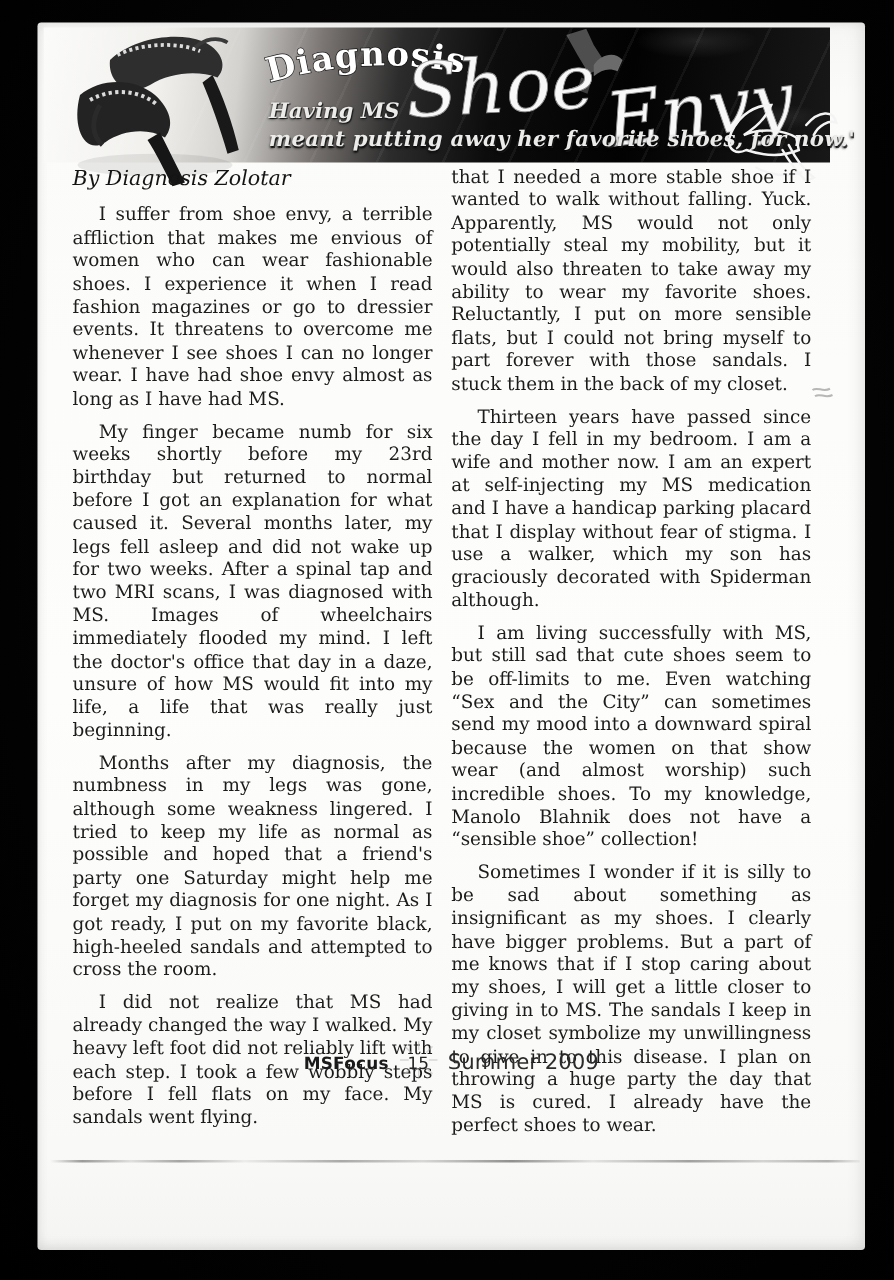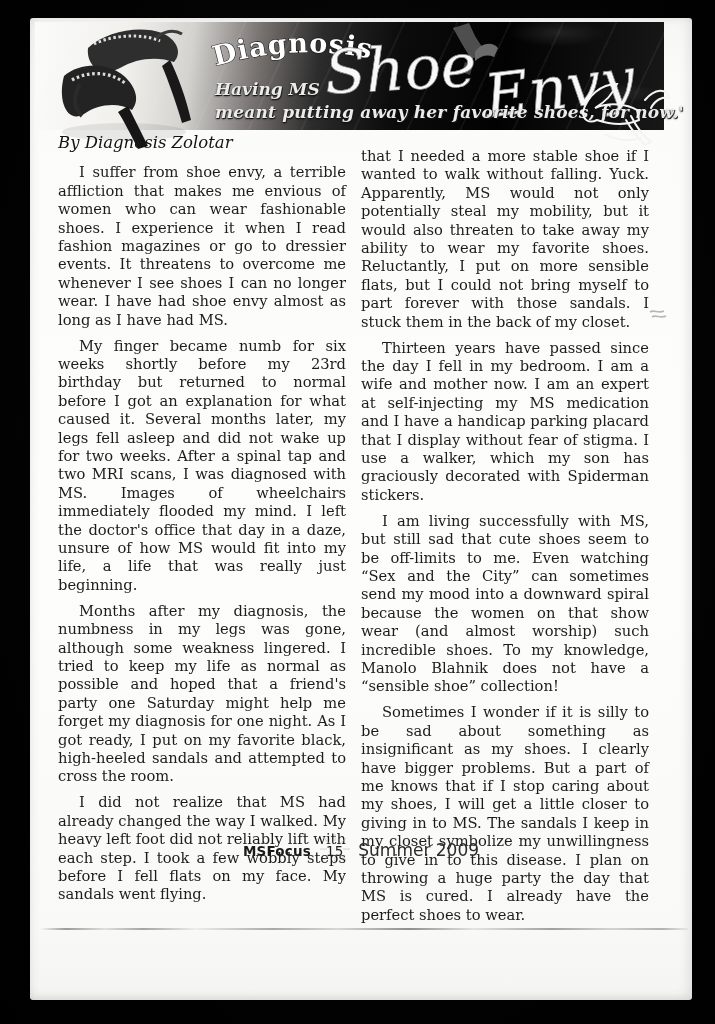--- a/index.html
+++ b/index.html
@@ -49,21 +49,21 @@
     color:#ebebea;text-shadow:0 1px 2px rgba(0,0,0,.95), 1px 1px 0 rgba(40,40,40,.8);
     white-space:nowrap;
   }
   .tl1{left:180px;top:57px;font-size:17px;}
   .tl2{left:180px;top:80px;font-size:17px;letter-spacing:.2px;}
   .sketch{position:absolute;left:540px;top:56px;width:100px;height:74px;overflow:visible;}
   
   .cols{position:absolute;left:28px;top:115px;width:592px;display:flex;gap:15px;}
   .col{width:288px;font-size:14.7px;line-height:18.4px;text-align:justify;color:#1c1c1c;}
   .col p{margin:0 0 7.5px 0;text-indent:21px;}
-  .col p.no-indent{text-indent:0;margin-top:14px;}
+  .col p.no-indent{text-indent:0;}
   .byline{font-style:italic;font-size:16.5px;color:#141414;margin:1px 0 11px 0;}
   
   .footer-row{
     position:absolute;left:0;top:822px;width:100%;
     display:flex;justify-content:center;align-items:baseline;gap:15px;
     font-family:"DejaVu Sans", sans-serif;
   }
   .pub{font-weight:bold;font-size:13.5px;color:#1a1a1a;letter-spacing:.2px;}
   .pagenum-wrap{position:relative;display:inline-block;}
   .burst{position:absolute;left:50%;top:50%;width:32px;height:32px;transform:translate(-50%,-56%);opacity:.5;}
@@ -138,21 +138,21 @@
     <div class="cols">
       <div class="col">
         <div class="byline">By Diagnosis Zolotar</div>
         <p class="para">I suffer from shoe envy, a terrible affliction that makes me envious of women who can wear fashionable shoes. I experience it when I read fashion magazines or go to dressier events. It threatens to overcome me whenever I see shoes I can no longer wear. I have had shoe envy almost as long as I have had MS.</p>
         <p class="para">My finger became numb for six weeks shortly before my 23rd birthday but returned to normal before I got an explanation for what caused it. Several months later, my legs fell asleep and did not wake up for two weeks. After a spinal tap and two MRI scans, I was diagnosed with MS. Images of wheelchairs immediately flooded my mind. I left the doctor's office that day in a daze, unsure of how MS would fit into my life, a life that was really just beginning.</p>
         <p class="para">Months after my diagnosis, the numbness in my legs was gone, although some weakness lingered. I tried to keep my life as normal as possible and hoped that a friend's party one Saturday might help me forget my diagnosis for one night. As I got ready, I put on my favorite black, high-heeled sandals and attempted to cross the room.</p>
         <p class="para">I did not realize that MS had already changed the way I walked. My heavy left foot did not reliably lift with each step. I took a few wobbly steps before I fell flats on my face. My sandals went flying.</p>
       </div>
       <div class="col">
         <p class="para no-indent">that I needed a more stable shoe if I wanted to walk without falling. Yuck. Apparently, MS would not only potentially steal my mobility, but it would also threaten to take away my ability to wear my favorite shoes. Reluctantly, I put on more sensible flats, but I could not bring myself to part forever with those sandals. I stuck them in the back of my closet.</p>
-        <p class="para">Thirteen years have passed since the day I fell in my bedroom. I am a wife and mother now. I am an expert at self-injecting my MS medication and I have a handicap parking placard that I display without fear of stigma. I use a walker, which my son has graciously decorated with Spiderman stickers.</p>
+        <p class="para">Thirteen years have passed since the day I fell in my bedroom. I am a wife and mother now. I am an expert at self-injecting my MS medication and I have a handicap parking placard that I display without fear of stigma. I use a walker, which my son has graciously decorated with Spiderman although.</p>
         <p class="para">I am living successfully with MS, but still sad that cute shoes seem to be off-limits to me. Even watching “Sex and the City” can sometimes send my mood into a downward spiral because the women on that show wear (and almost worship) such incredible shoes. To my knowledge, Manolo Blahnik does not have a “sensible shoe” collection!</p>
         <p class="para">Sometimes I wonder if it is silly to be sad about something as insignificant as my shoes. I clearly have bigger problems. But a part of me knows that if I stop caring about my shoes, I will get a little closer to giving in to MS. The sandals I keep in my closet symbolize my unwillingness to give in to this disease. I plan on throwing a huge party the day that MS is cured. I already have the perfect shoes to wear.</p>
       </div>
     </div>
 
     <div class="footer-row">
       <span class="pub">MSFocus</span>
       <span class="pagenum-wrap">
         <svg class="burst" viewBox="0 0 32 32">
           <g stroke="#b5b5b5" stroke-width="1.2">

